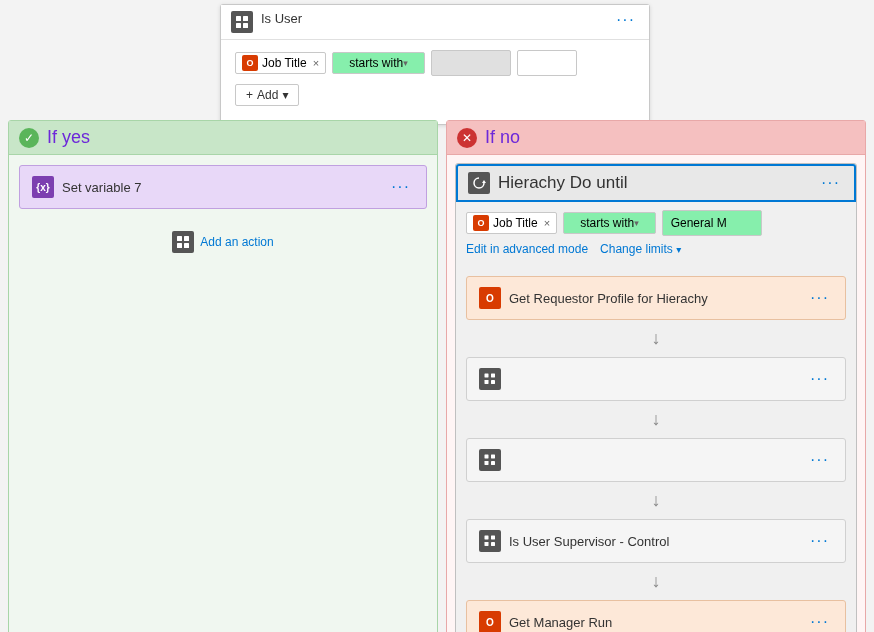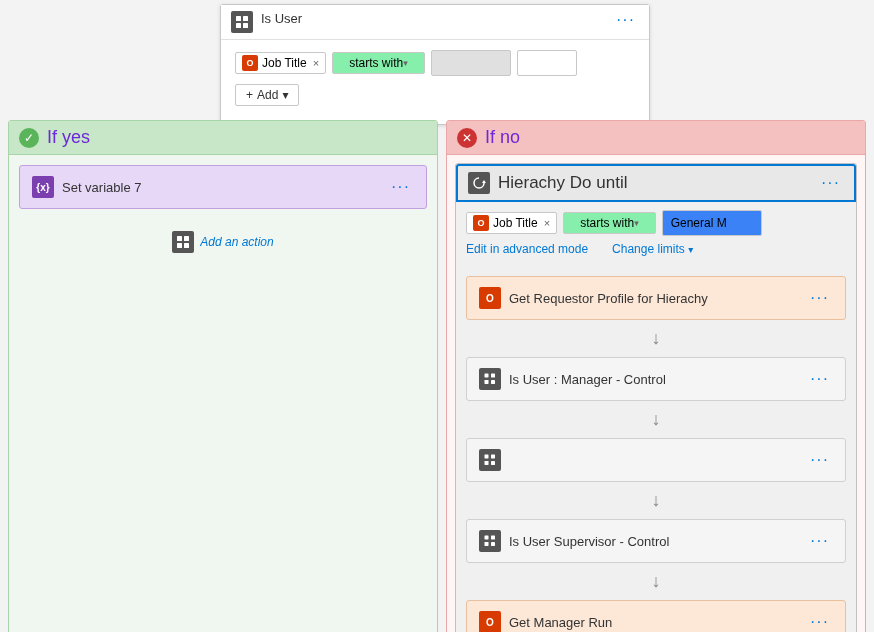--- a/index.html
+++ b/index.html
@@ -250,21 +250,20 @@
 
     .add-action-link {
       display: flex;
       align-items: center;
       justify-content: center;
       gap: 6px;
       color: #0078d4;
       font-size: 12px;
       padding: 12px 0;
       cursor: pointer;
-      font-style: italic;
     }
     .add-action-icon {
       width: 22px;
       height: 22px;
       background: #555;
       border-radius: 2px;
       display: flex;
       align-items: center;
       justify-content: center;
       color: #fff;
@@ -313,21 +312,21 @@
     }
     .do-until-filter-row {
       display: flex;
       align-items: center;
       gap: 6px;
       margin-bottom: 6px;
       flex-wrap: wrap;
     }
     .do-until-links {
       display: flex;
-      gap: 24px;
+      gap: 12px;
       margin-bottom: 20px;
     }
     .link-text {
       color: #0078d4;
       font-size: 12px;
       cursor: pointer;
       text-decoration: none;
     }
     .chevron-down {
       font-size: 10px;
@@ -395,21 +394,21 @@
       font-size: 11px;
     }
 
     .input-field-general {
       border: 1px solid #c8c8c8;
       border-radius: 2px;
       padding: 3px 8px;
       font-size: 12px;
       width: 100px;
       height: 26px;
-      background: #3b82f6;
+      background: #86efac;
     }
   </style>
 </head>
 <body>
 
 <div class="canvas">
 
   <div class="condition-card">
     <div class="condition-card-header">
       <div class="icon-condition">
@@ -527,21 +526,20 @@
           <div class="action-item action-item-gray">
             <div class="action-item-label">
               <div class="condition-icon">
                 <svg width="12" height="12" viewBox="0 0 12 12" fill="white">
                   <rect x="0.5" y="0.5" width="4" height="4" rx="0.4"></rect>
                   <rect x="7" y="0.5" width="4" height="4" rx="0.4"></rect>
                   <rect x="0.5" y="7" width="4" height="4" rx="0.4"></rect>
                   <rect x="7" y="7" width="4" height="4" rx="0.4"></rect>
                 </svg>
               </div>
-              <span>Is User       : Manager - Control</span>
             </div>
             <button class="dots-btn">···</button>
           </div>
 
           <div class="arrow-connector">
             <span class="arrow-down">↓</span>
           </div>
 
           <div class="action-item action-item-gray">
             <div class="action-item-label">

